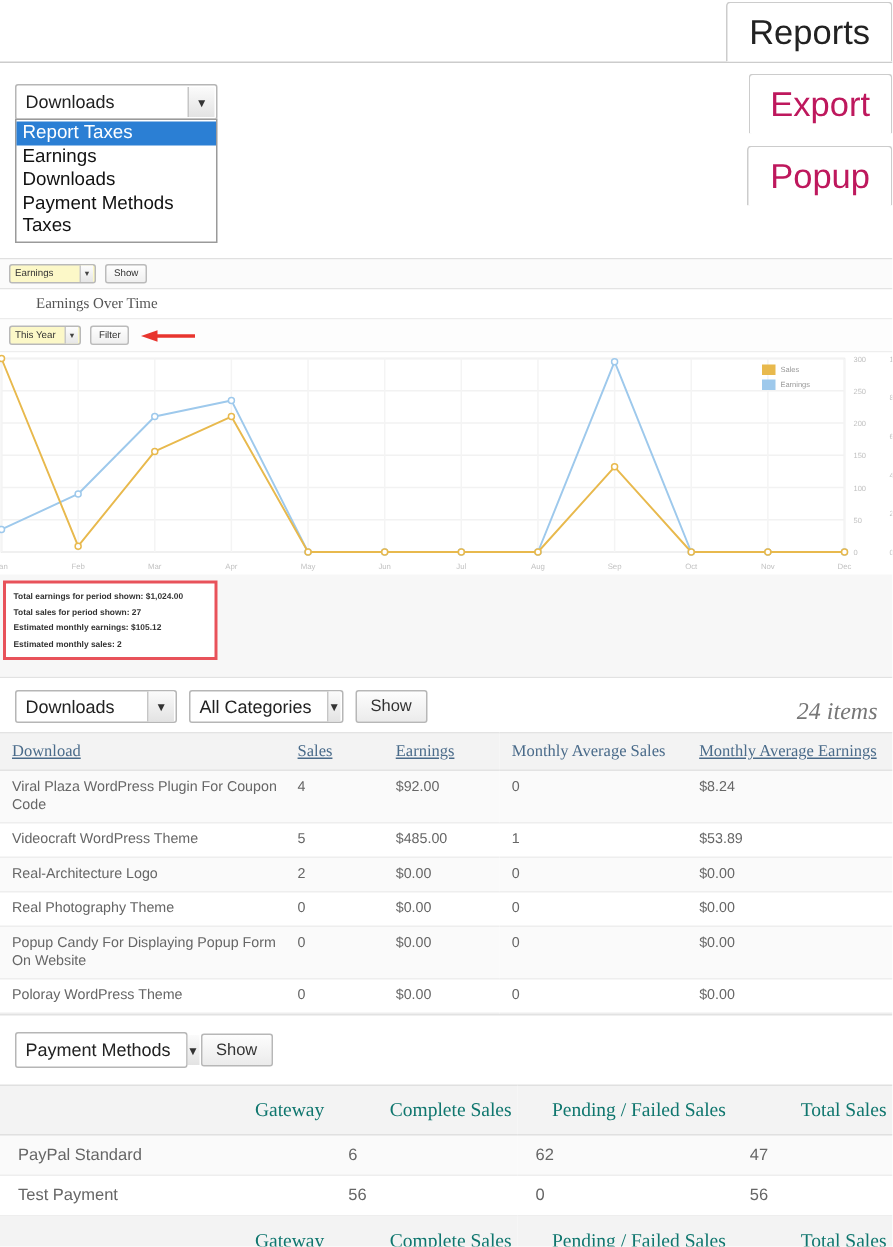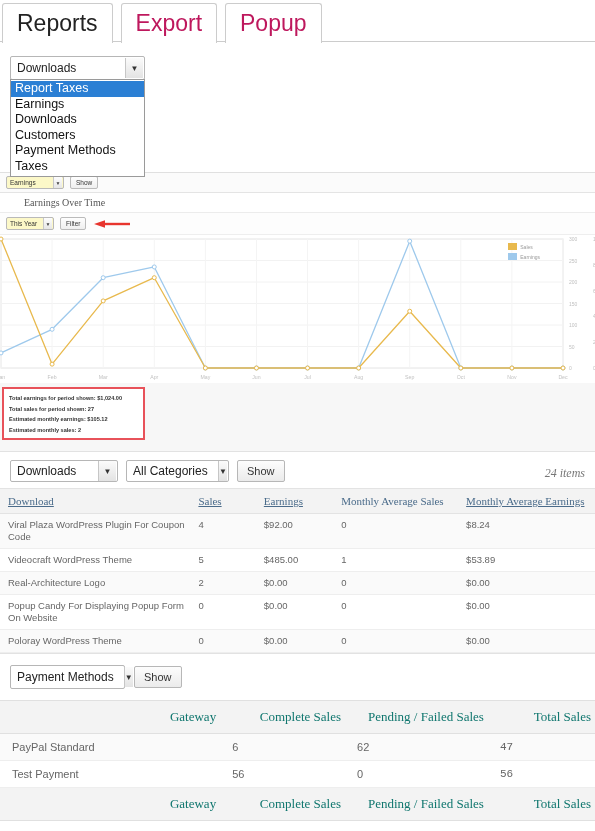--- a/index.html
+++ b/index.html
@@ -9,21 +9,21 @@
     background:#ffffff;
     font-family:"Liberation Sans", sans-serif;
     font-size:12px;
     color:#444;
     overflow:hidden;
     position:relative;
   }
 
   
   .tabs-wrap { position:relative; height:42px; border-bottom:1px solid #ccc; background:#fff; }
-  .tabs { display:flex; align-items:flex-end; gap:8px; padding-left:2px; height:42px; }
+  .tabs { display:flex; align-items:flex-end; gap:8px; padding-left:14px; height:42px;flex-direction:column; }
   .tab {
     border:1px solid #ccc; border-bottom:none;
     background:#fff;
     padding:4px 14px 5px 14px;
     font-size:23px;
     line-height:30px;
     color:#be185d;
     border-radius:3px 3px 0 0;
     position:relative; top:1px;
     white-space:nowrap;
@@ -112,21 +112,21 @@
   #dl-report-select { width:108px; height:22px; }
   #dl-cat-select { width:103px; height:22px; }
   .btn-show {
     border:1px solid #b7b7b7; background:linear-gradient(#fdfdfd,#ebebeb);
     font-size:11px; color:#333; height:22px; padding:0 9px;
     display:inline-flex; align-items:center; border-radius:2px;
   }
   .items-count {
     position:absolute; right:10px; top:14px;
     font-family:"Liberation Serif", serif; font-style:italic;
-    font-size:12px; color:#777;text-align:center;
+    font-size:16px; color:#777;text-align:center;
   }
   table.rep { width:100%; border-collapse:collapse; }
   table.rep thead th {
     font-family:"Liberation Serif", serif;
     font-size:11px; font-weight:normal; color:#4a6b8a;
     text-align:left; padding:6px 4px 6px 8px;
     background:#f3f3f3; border-top:1px solid #e3e3e3; border-bottom:1px solid #e3e3e3;
   }
   table.rep thead th u { text-decoration:underline; }
   table.rep tbody td {
@@ -145,21 +145,21 @@
     font-family:"Liberation Serif", serif;
     font-size:13px; font-weight:normal; color:#0f766e;
     text-align:right; padding:8px 4px 8px 12px;
     background:#f3f3f3; border-top:1px solid #e0e0e0; border-bottom:1px solid #e0e0e0;
   }
   table.pm td {
     font-size:11px; color:#666; padding:7px 4px 7px 12px;
     border-bottom:1px solid #eee;
   }
   table.pm tbody tr:nth-child(odd) { background:#fafafa; }
-  .col-g { width:37%; } .col-c { width:21%; } .col-p { width:24%; } .col-t { width:18%;font-family:Liberation Mono, monospace; }
+  .col-g { width:37%; } .col-c { width:21%; } .col-p { width:24%; } .col-t { width:18%; }
 </style>
 </head>
 <body>
 
 <div class="tabs-wrap">
   <div class="tabs">
     <div class="tab active"><span>Reports</span></div>
     <div class="tab"><span>Export</span></div>
     <div class="tab"><span>Popup</span></div>
   </div>
@@ -167,21 +167,20 @@
 
 <div class="report-select-zone">
   <div class="sel" id="report-type-select">
     <span class="cap">Downloads</span>
     <span class="arrowbox">▼</span>
   </div>
   <div class="dropdown-list">
     <div class="opt selected">Report Taxes</div>
     <div class="opt">Earnings</div>
     <div class="opt">Downloads</div>
-    <div class="opt">Customers</div>
     <div class="opt">Payment Methods</div>
     <div class="opt">Taxes</div>
   </div>
 </div>
 
 <div class="panel">
 
   <div class="filter-row-1">
     <div class="mini-sel" style="width:58px;">
       <span>Earnings</span>
@@ -342,20 +341,27 @@
           <td>$53.89</td>
         </tr>
         <tr>
           <td>Real-Architecture Logo</td>
           <td>2</td>
           <td>$0.00</td>
           <td>0</td>
           <td>$0.00</td>
         </tr>
         <tr>
+          <td>Real Photography Theme</td>
+          <td>0</td>
+          <td>$0.00</td>
+          <td>0</td>
+          <td>$0.00</td>
+        </tr>
+        <tr>
           <td>Popup Candy For Displaying Popup Form On Website</td>
           <td>0</td>
           <td>$0.00</td>
           <td>0</td>
           <td>$0.00</td>
         </tr>
         <tr>
           <td>Poloray WordPress Theme</td>
           <td>0</td>
           <td>$0.00</td>

